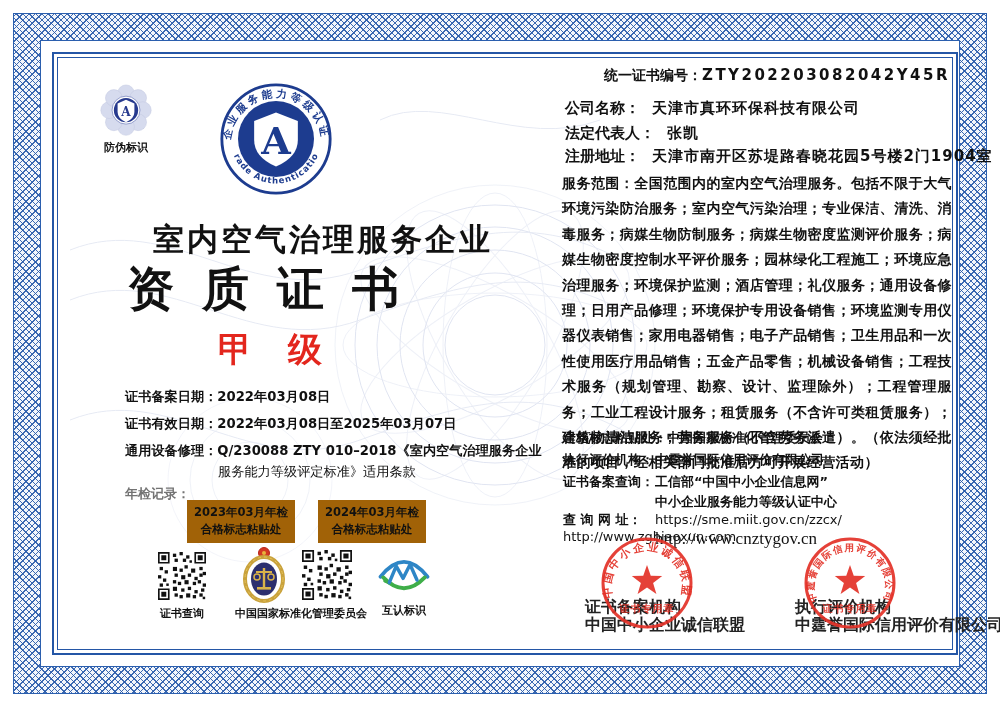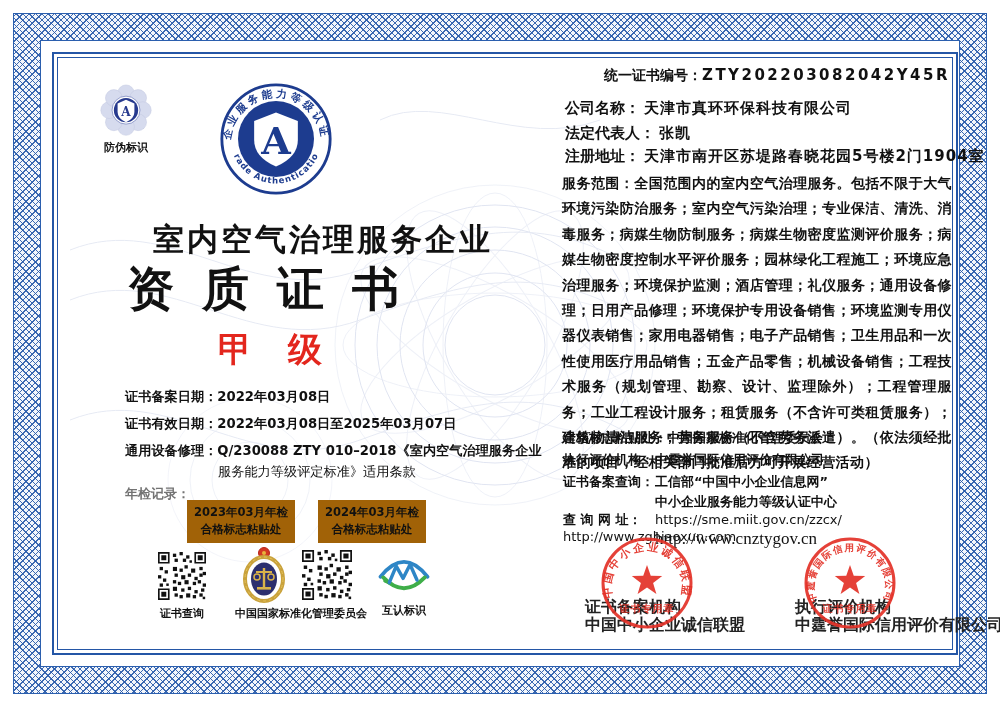--- a/index.html
+++ b/index.html
@@ -11,21 +11,21 @@
       repeating-linear-gradient(45deg, rgba(40,90,170,.9) 0 1px, transparent 1px 4.5px),
       repeating-linear-gradient(-45deg, rgba(40,90,170,.9) 0 1px, transparent 1px 4.5px),
       #f3f6fb;
     border:1.5px solid #2b5fae;}
   .band-hole{position:absolute;inset:40px;background:#fff;border:1.5px solid #2b5fae;z-index:1;}
   .frame1{position:absolute;top:52px;right:42px;bottom:52px;left:52px;border:2.5px solid #2456a6;z-index:2;}
   .frame2{position:absolute;top:57px;right:47px;bottom:57px;left:57px;border:1px solid #2456a6;z-index:2;}
   .wm{position:absolute;inset:0;z-index:3;pointer-events:none;}
   
   .abs{position:absolute;z-index:5;}
-  .row{display:flex;align-items:baseline;}
+  .row{display:flex;align-items:baseline;gap:8px;}
   
   .af-badge{left:98px;top:84px;width:56px;height:56px;}
   .af-label{left:86px;top:140px;width:80px;text-align:center;font-size:11px;font-weight:700;}
   .cb-badge{left:219px;top:82px;width:114px;height:114px;}
   .title1{left:105px;top:219px;font-size:31px;font-weight:700;letter-spacing:3px;margin-left:48px;}
   .title2{left:127px;top:258px;font-size:47px;font-weight:700;letter-spacing:28px;white-space:nowrap;}
   .grade{left:218px;top:327px;font-size:34px;font-weight:700;letter-spacing:36px;color:#e3261d;white-space:nowrap;}
   .dline{font-size:13.2px;white-space:nowrap;}
   .d1{left:125px;top:388px;} .d2{left:125px;top:415px;} .d3{left:125px;top:442px;} .d3b{left:218px;top:463px;}
   .dline .lab{font-weight:700;} .dline .val{font-weight:700;}

